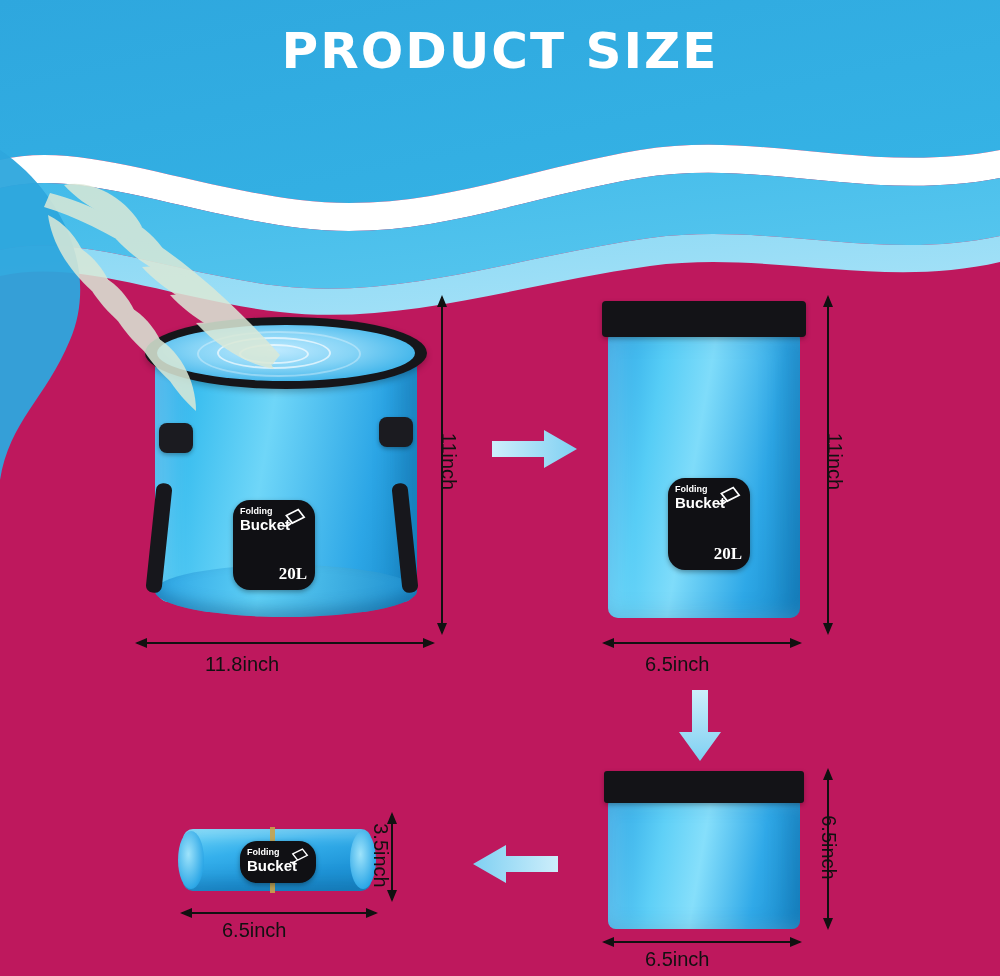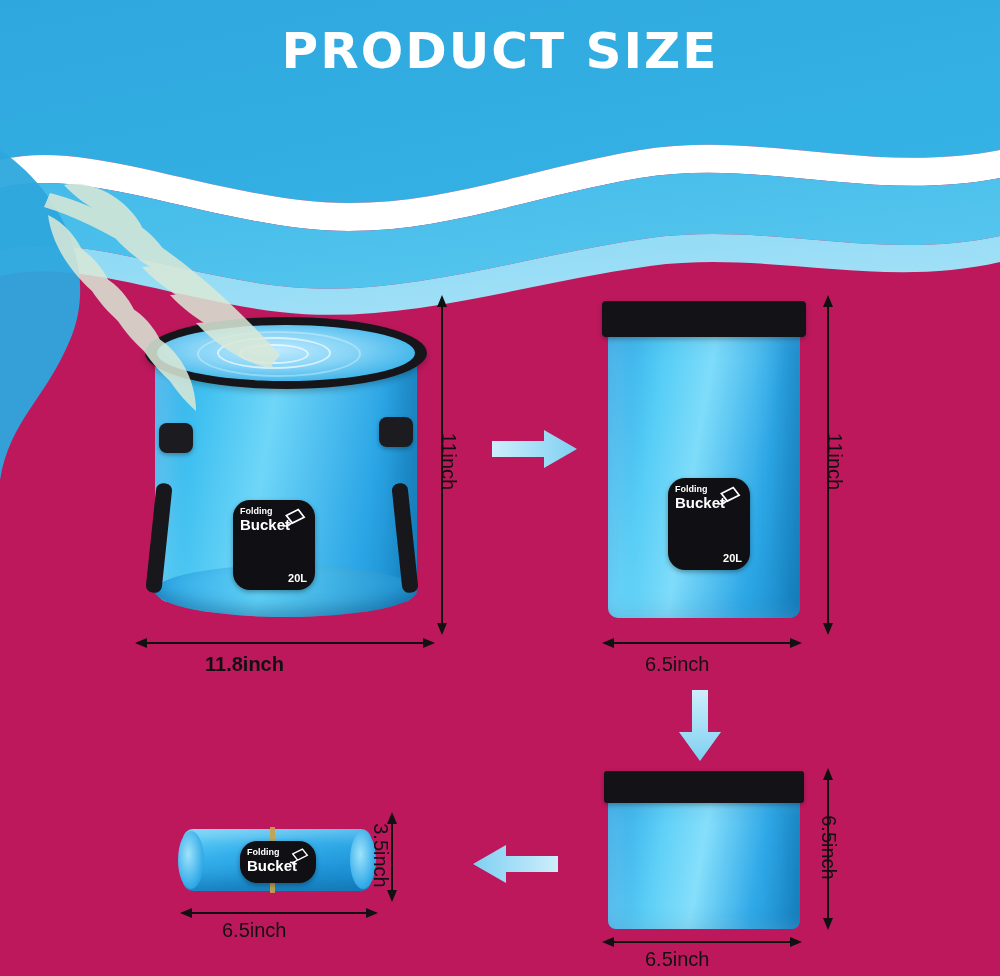--- a/index.html
+++ b/index.html
@@ -63,21 +63,21 @@
   .strap.r{left:262px;top:188px;transform:rotate(-6deg);}
 
   
   .tag{
     position:absolute;background:#101014;border-radius:17px;
     color:#fff;box-shadow:0 2px 5px rgba(0,0,0,.35);
     display:flex;flex-direction:column;justify-content:flex-start;
   }
   .tag .t1{font-size:9px;font-weight:bold;line-height:1;margin:7px 0 0 7px;}
   .tag .t2{font-size:15px;font-weight:bold;line-height:1;margin:1px 0 0 7px;}
-  .tag .t3{position:absolute;right:8px;bottom:6px;font-size:11px;font-weight:bold;}
+  .tag .t3{position:absolute;right:8px;bottom:6px;font-size:17px;font-weight:bold;font-family:Liberation Serif, serif;}
   .tag .glyph{position:absolute;right:8px;top:7px;width:26px;height:22px;}
 
   
   .bag-tall{left:600px;top:293px;width:215px;height:335px;}
   .bag-tall .bodyb{
     position:absolute;left:8px;top:40px;width:192px;height:285px;
     background:linear-gradient(100deg,#2aa4e5 0%,#56cdf6 25%,#7fdcfa 45%,#2ea8e7 75%,#1687c7 100%);
     border-radius:6px 6px 10px 10px;
     box-shadow:inset -16px 0 24px rgba(10,80,130,.25), inset 14px 0 20px rgba(255,255,255,.18);
   }
@@ -198,21 +198,21 @@
       <div class="t1">Folding</div>
       <div class="t2">Bucket</div>
       <div class="t3">20L</div>
       <svg class="glyph" viewBox="0 0 30 26">
         <path d="M6,10 L20,3 L27,12 L13,19 Z" fill="none" stroke="#fff" stroke-width="2"></path>
         <path d="M12,19 C9,22 5,23 2,22" fill="none" stroke="#fff" stroke-width="2"></path>
       </svg>
     </div>
   </div>
 
-  <div class="dim" style="left:135px;top:633px;width:300px;height:40px;font-weight:bold;">
+  <div class="dim" style="left:135px;top:633px;width:300px;height:40px;">
     <svg width="300" height="20" viewBox="0 0 300 20">
       <line x1="2" y1="10" x2="298" y2="10" stroke="#111" stroke-width="2"></line>
       <polygon points="0,10 12,5 12,15" fill="#111"></polygon>
       <polygon points="300,10 288,5 288,15" fill="#111"></polygon>
     </svg>
     <div class="dimlabel" style="left:70px;top:20px;">11.8inch</div>
   </div>
 
   <div class="dim" style="left:432px;top:295px;width:40px;height:340px;">
     <svg width="20" height="340" viewBox="0 0 20 340">

